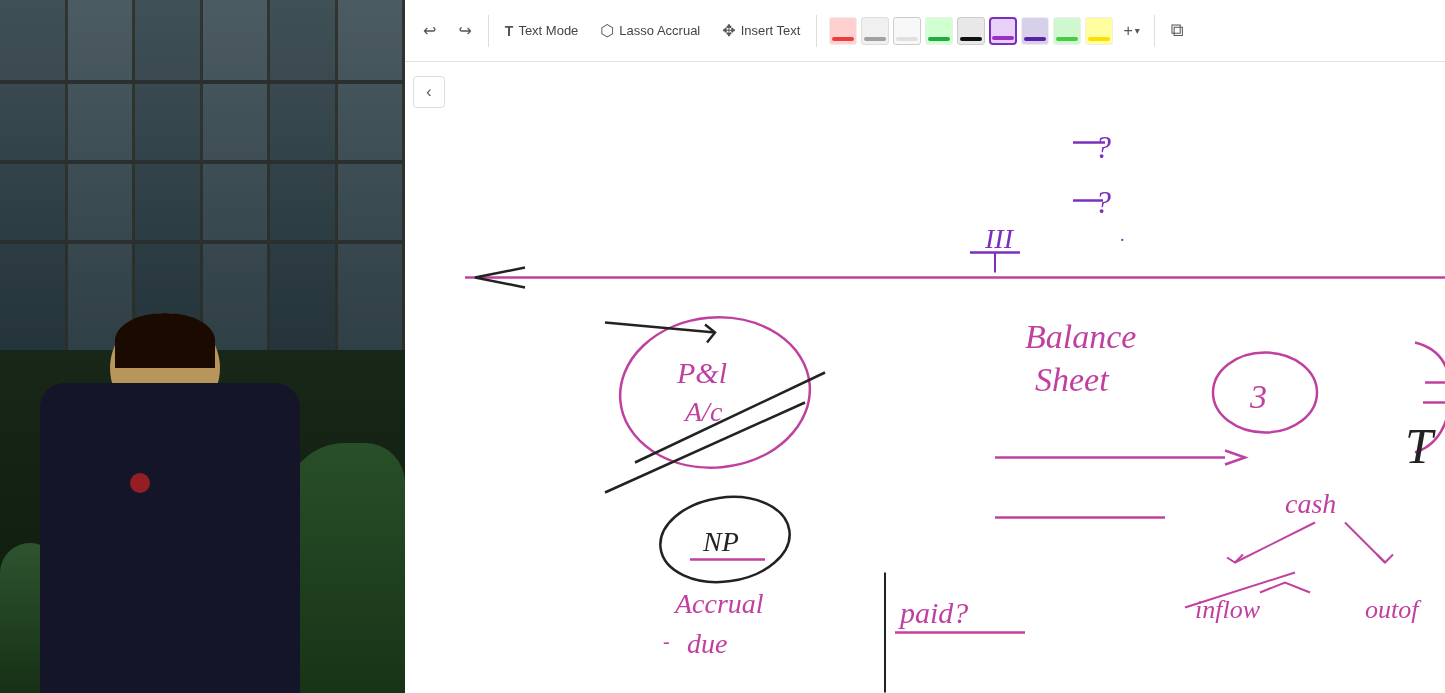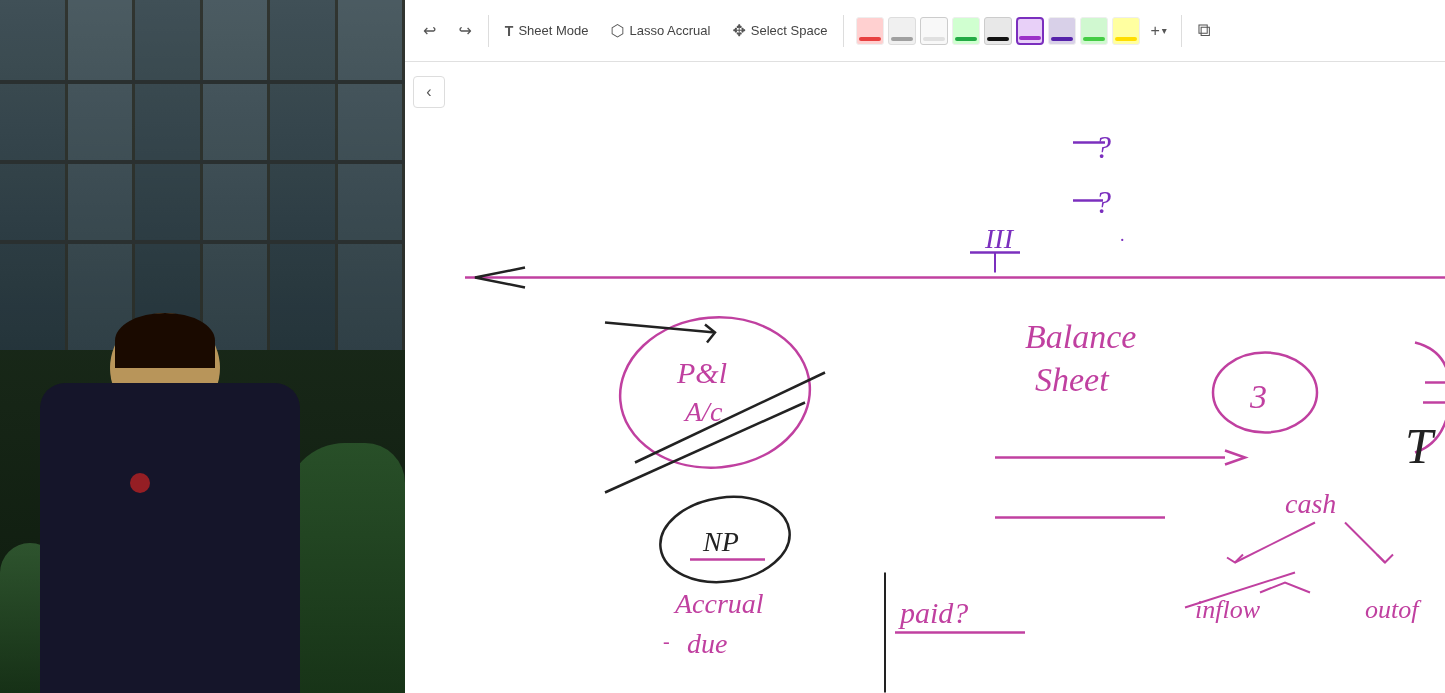--- a/index.html
+++ b/index.html
@@ -249,31 +249,31 @@
     </button>
 
     <button class="toolbar-btn">
       <span class="toolbar-icon">↪</span>
     </button>
 
     <div class="toolbar-divider"></div>
 
     <button class="toolbar-btn">
       <span class="toolbar-icon" style="font-weight:bold; font-size:14px;">T</span>
-      <span>Sheet Mode</span>
+      <span>Text Mode</span>
     </button>
 
     <button class="toolbar-btn">
       <span class="toolbar-icon">⬡</span>
       <span>Lasso Accrual</span>
     </button>
 
     <button class="toolbar-btn">
       <span class="toolbar-icon">✥</span>
-      <span>Select Space</span>
+      <span>Insert Text</span>
     </button>
 
     <div class="toolbar-divider"></div>
 
     <div class="color-swatches">
 
       <div class="swatch" style="background:#ffd0d0; border:1px solid #eee;">
         <div class="swatch-line" style="background:#e84040;"></div>
       </div>
 

